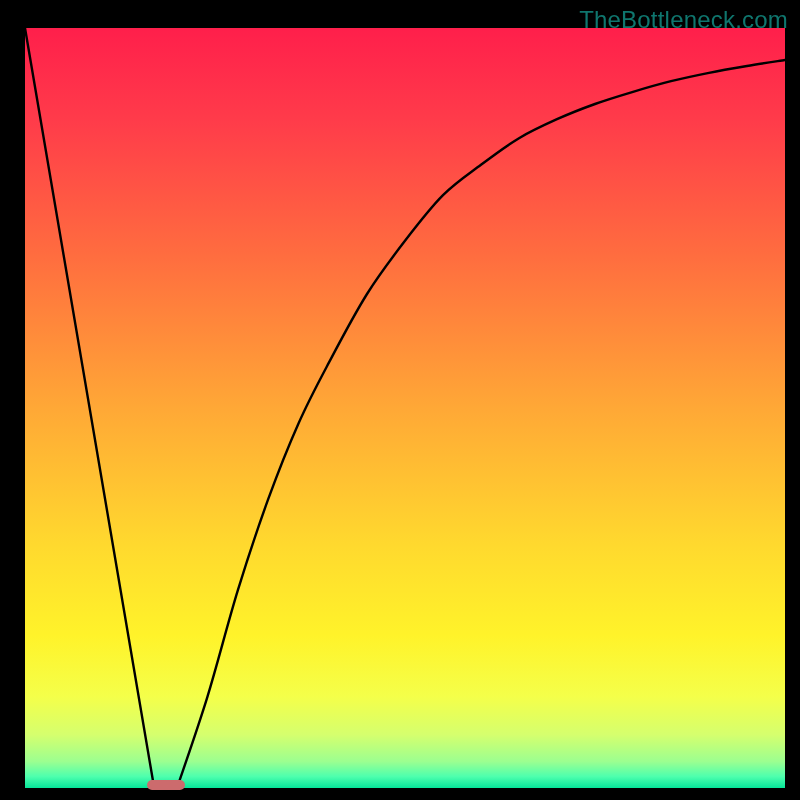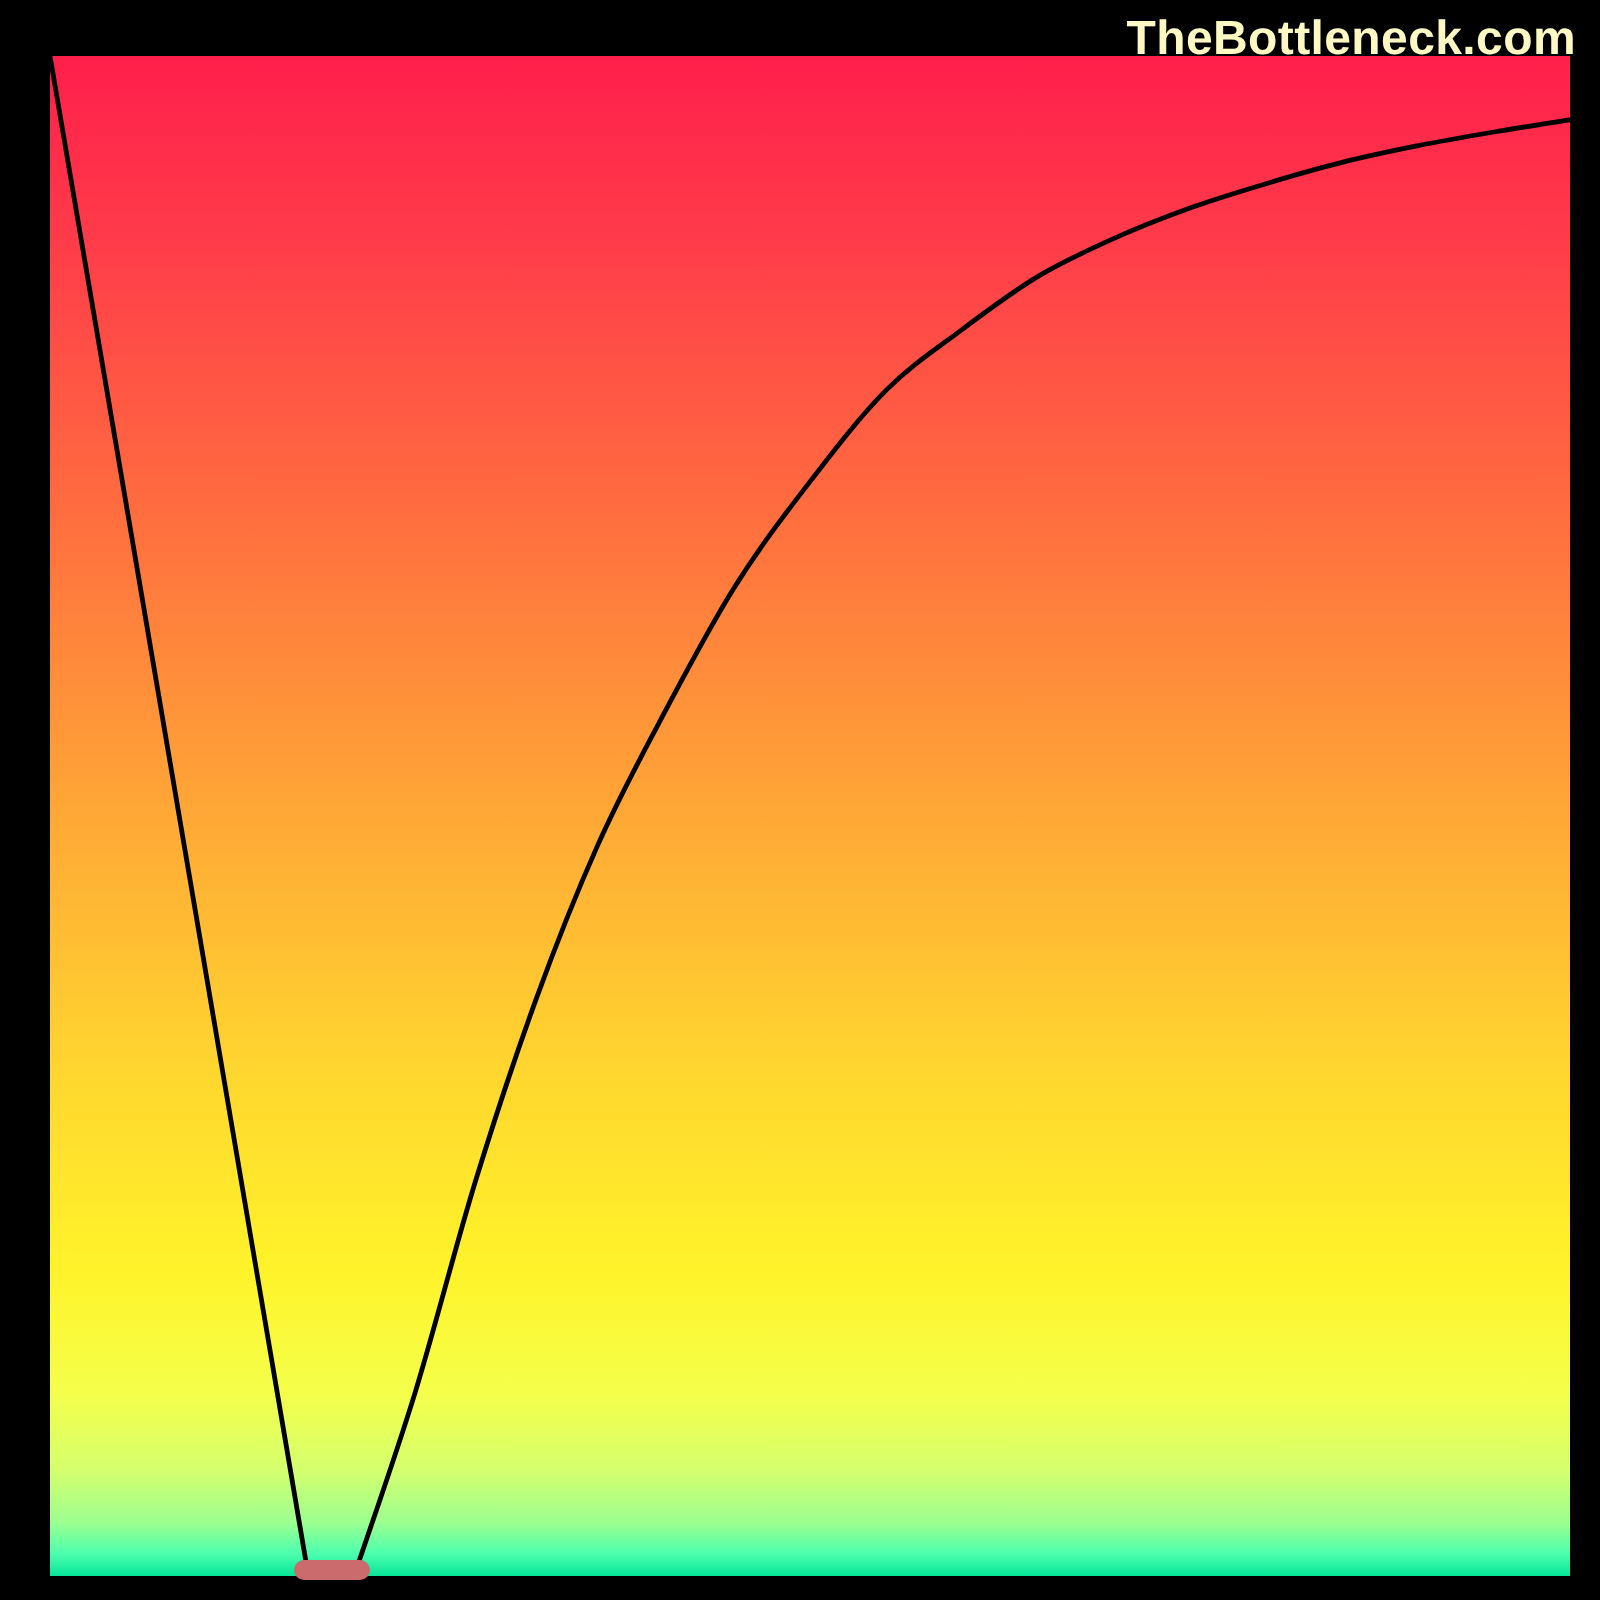--- a/index.html
+++ b/index.html
@@ -9,23 +9,23 @@
     width: 800px;
     height: 800px;
     background: #000;
   }
   .watermark {
     position: absolute;
     top: 6px;
     right: 12px;
     font-family: Arial, Helvetica, sans-serif;
     font-size: 24px;
-    color: #fef9c3;
+    color: #0f766e;
     letter-spacing: 0.2px;
-    font-weight: 700;
+    font-weight: 400;
   }
   .plot {
     position: absolute;
     left: 25px;
     top: 28px;
     width: 760px;
     height: 760px;
   }
   .gradient-bg {
     position: absolute;

